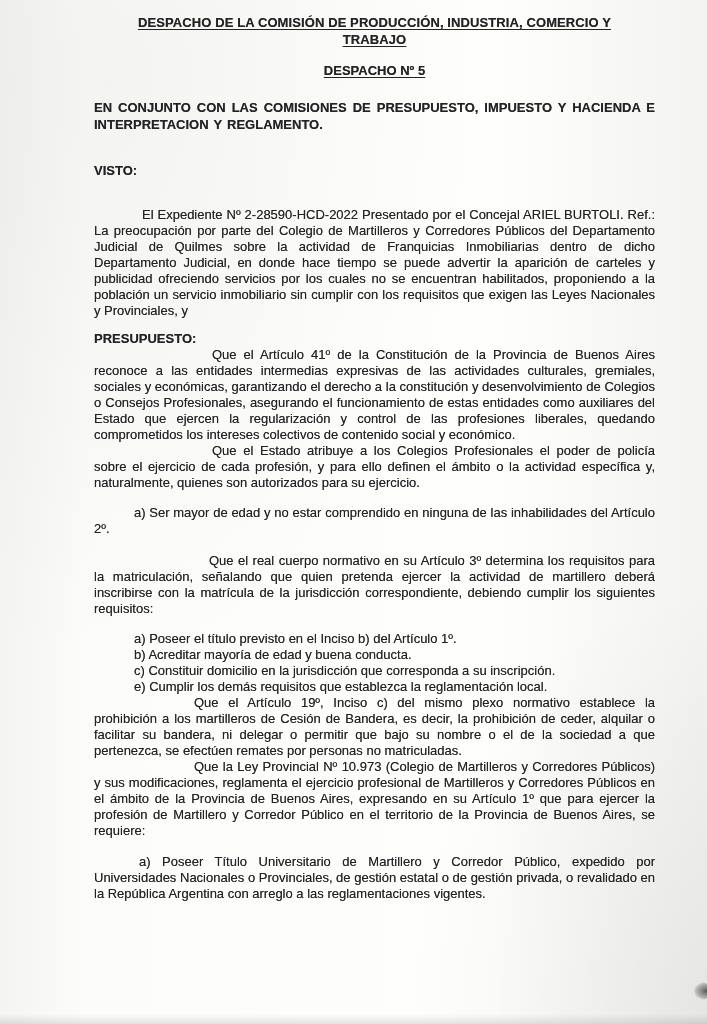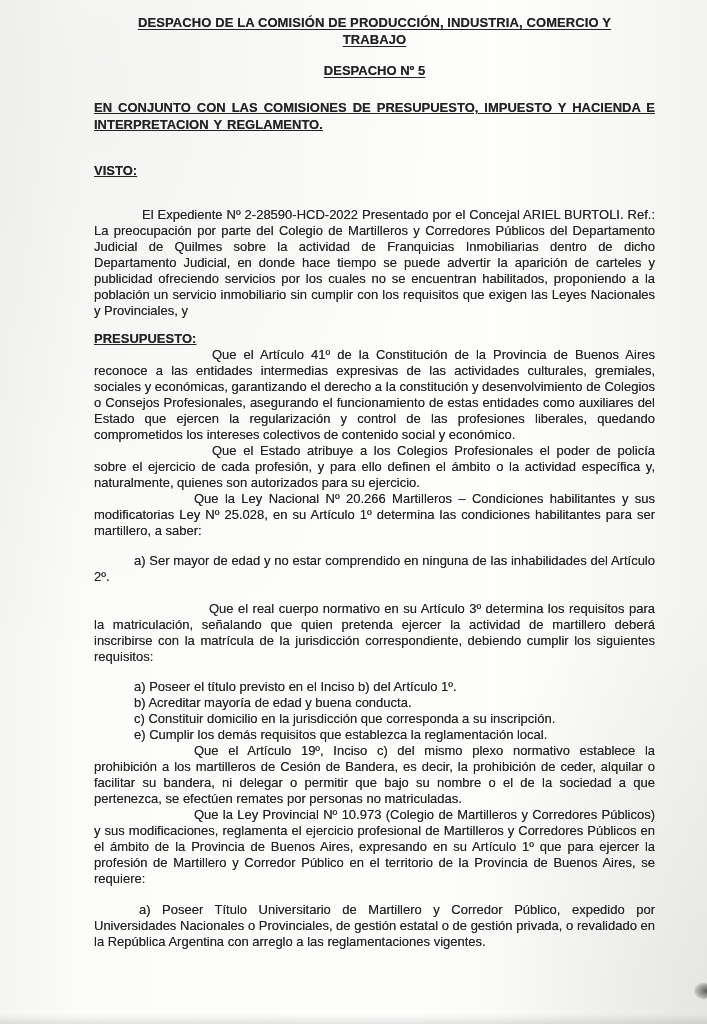--- a/index.html
+++ b/index.html
@@ -19,21 +19,21 @@
     line-height: 16px;
     background:
       radial-gradient(ellipse at 15% 8%, rgba(0,0,0,0.035), transparent 45%),
       radial-gradient(ellipse at 100% 100%, rgba(0,0,0,0.06), transparent 30%),
       linear-gradient(to right, #f4f4f2 0%, #fcfcfb 12%, #fefefd 70%, #f3f3f1 100%),
       #fcfcfb;
     text-shadow: 0 0 0.5px rgba(45,45,45,0.65);
   }
   p { margin: 0; }
   .center  { text-align: center; }
-  .bold    { font-weight: bold; text-decoration: underline; }
+  .bold    { font-weight: bold; }
   .u       { text-decoration: underline; text-underline-offset: 2px; }
   .justify { text-align: justify; }
 
   .doc-title {
     max-width: 520px;
     margin: 0 auto;
     line-height: 17px;
     letter-spacing: 0.1px;
   }
   .despacho-no { margin-top: 14px; line-height: 17px; }
@@ -85,21 +85,20 @@
   <p class="visto-head bold">VISTO:</p>
 
   <p class="justify ind-48">El Expediente Nº 2-28590-HCD-2022 Presentado por el Concejal ARIEL BURTOLI. Ref.: La preocupación por parte del Colegio de Martilleros y Corredores Públicos del Departamento Judicial de Quilmes sobre la actividad de Franquicias Inmobiliarias dentro de dicho Departamento Judicial, en donde hace tiempo se puede advertir la aparición de carteles y publicidad ofreciendo servicios por los cuales no se encuentran habilitados, proponiendo a la población un servicio inmobiliario sin cumplir con los requisitos que exigen las Leyes Nacionales y Provinciales, y</p>
 
   <p class="cons-head bold">PRESUPUESTO:</p>
 
   <p class="justify ind-118">Que el Artículo 41º de la Constitución de la Provincia de Buenos Aires reconoce a las entidades intermedias expresivas de las actividades culturales, gremiales, sociales y económicas, garantizando el derecho a la constitución y desenvolvimiento de Colegios o Consejos Profesionales, asegurando el funcionamiento de estas entidades como auxiliares del Estado que ejercen la regularización y control de las profesiones liberales, quedando comprometidos los intereses colectivos de contenido social y económico.</p>
 
   <p class="justify ind-118">Que el Estado atribuye a los Colegios Profesionales el poder de policía sobre el ejercicio de cada profesión, y para ello definen el ámbito o la actividad específica y, naturalmente, quienes son autorizados para su ejercicio.</p>
 
-  <p class="justify ind-100">Que la Ley Nacional Nº 20.266 Martilleros – Condiciones habilitantes y sus modificatorias Ley Nº 25.028, en su Artículo 1º determina las condiciones habilitantes para ser martillero, a saber:</p>
 
   <p class="justify ind-40 gap-14">a) Ser mayor de edad y no estar comprendido en ninguna de las inhabilidades del Artículo 2º.</p>
 
 
   <p class="justify ind-115 gap-16">Que el real cuerpo normativo en su Artículo 3º determina los requisitos para la matriculación, señalando que quien pretenda ejercer la actividad de martillero deberá inscribirse con la matrícula de la jurisdicción correspondiente, debiendo cumplir los siguientes requisitos:</p>
 
   <p class="justify ind-40 gap-14">a) Poseer el título previsto en el Inciso b) del Artículo 1º.</p>
 
   <p class="justify ind-40">b) Acreditar mayoría de edad y buena conducta.</p>
 

